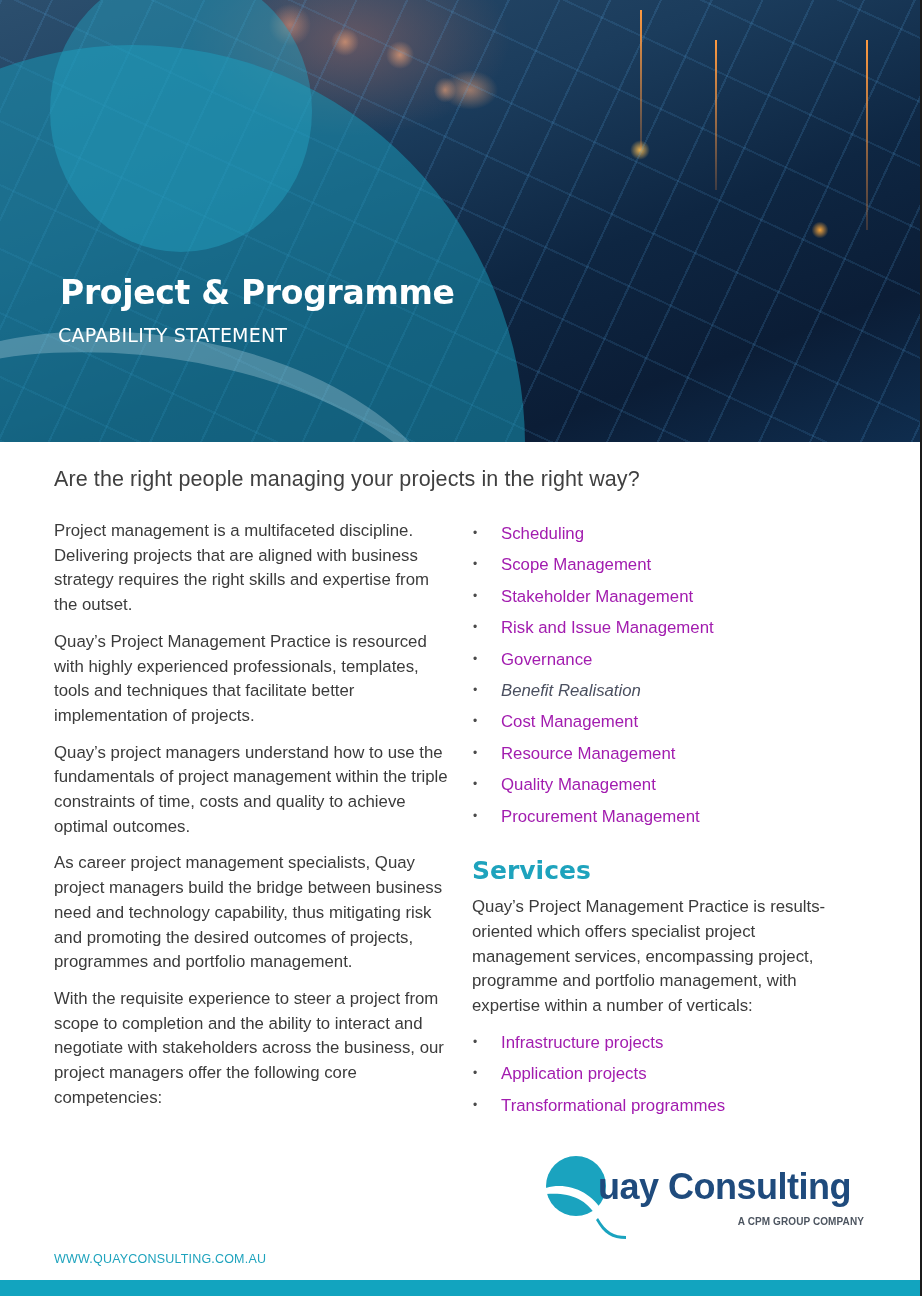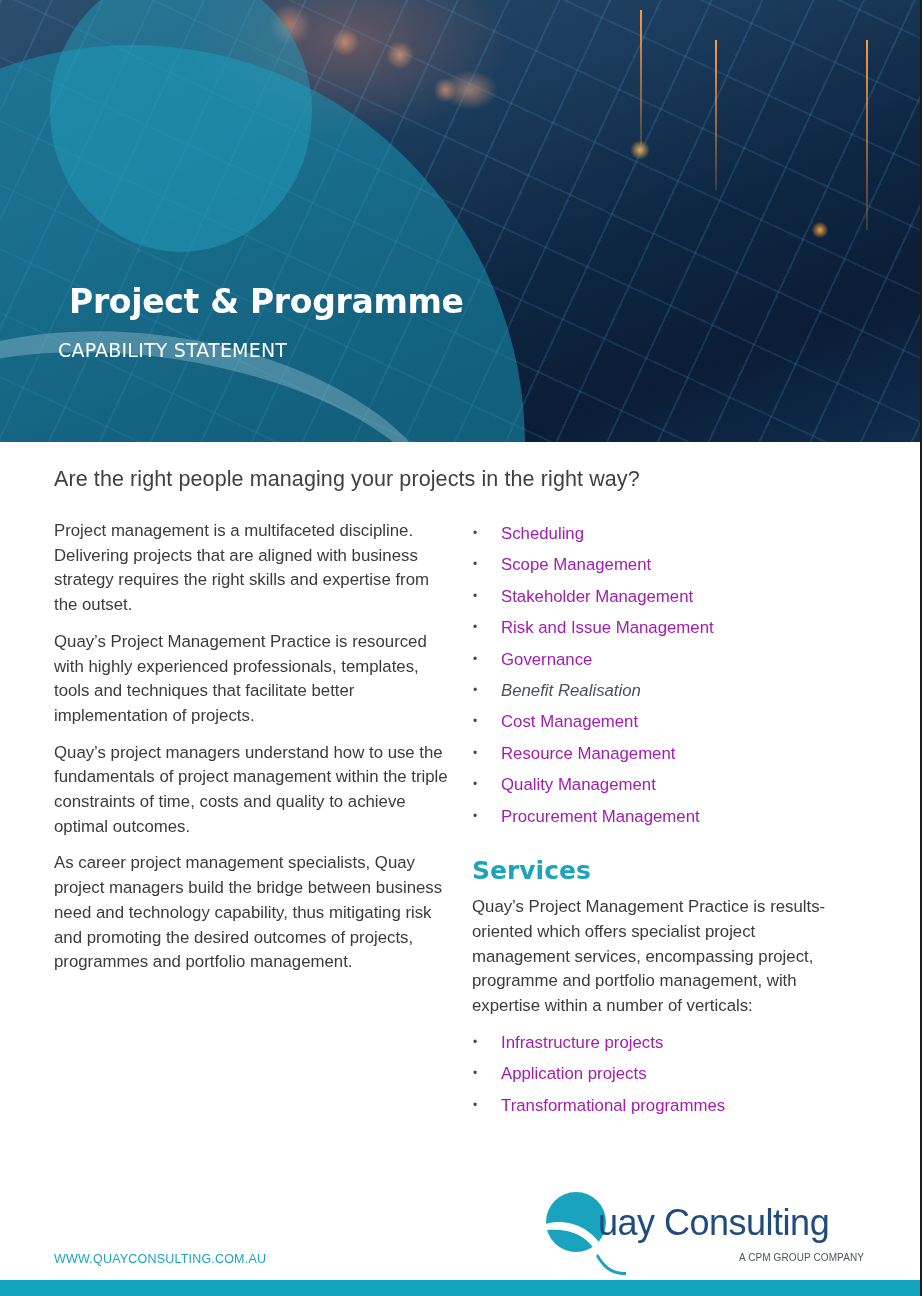--- a/index.html
+++ b/index.html
@@ -42,21 +42,21 @@
     background: rgba(35,165,195,.45);
   }
   .hero .arc {
     position: absolute; left: -150px; top: 335px; width: 600px; height: 300px; border-radius: 50%;
     border-top: 22px solid rgba(200,225,235,.30);
     transform: rotate(8deg);
   }
   .hero-text { position: absolute; left: 55px; top: 264px; color: #ffffff; z-index: 5; }
   .hero-title {
     font-family: "DejaVu Sans", sans-serif; font-weight: bold;
-    font-size: 33px; line-height: 47px; letter-spacing: -0.3px; margin: 14px; width: 440px;
+    font-size: 33px; line-height: 47px; letter-spacing: -0.3px; margin: 5px; width: 440px;
   }
   .hero-sub { font-size: 19px; margin-top: 8px; letter-spacing: 0.2px; padding-left: 3px; }
 
   
   .tagline {
     position: absolute; left: 54px; top: 467px; font-size: 21.5px; color: #404040;
     font-family: "Liberation Sans", sans-serif; font-weight: normal; letter-spacing: 0.1px;
   }
   .col-left { position: absolute; left: 54px; top: 519px; width: 400px; }
   .col-left p {
@@ -76,21 +76,21 @@
   .services-title {
     margin: 24px 0 10px 0; font-family: "DejaVu Sans", sans-serif; font-weight: bold;
     font-size: 25px; color: #1ea3bd;
   }
   .services-p {
     margin: 0 0 8px 0; font-family: "Liberation Sans", sans-serif;
     font-size: 16.8px; line-height: 24.8px; color: #3b3b3b; width: 380px;
   }
 
   
-  .logo { position: absolute; left: 546px; top: 1188px; width: 330px; height: 88px; }
+  .logo { position: absolute; left: 546px; top: 1152px; width: 330px; height: 88px; font-weight: bold; }
   .logo .wordmark {
     position: absolute; left: 52px; top: 14px; font-family: "Liberation Sans", sans-serif;
     font-size: 36px; color: #1f4b7d; letter-spacing: -0.5px;
   }
   .logo .tag {
     position: absolute; right: 12px; top: 64px; font-family: "Liberation Sans", sans-serif;
     font-size: 10px; color: #4d5560; letter-spacing: 0.1px;
   }
   .site-url {
     position: absolute; left: 54px; top: 1252px; font-family: "Liberation Sans", sans-serif;
@@ -119,20 +119,21 @@
   </div>
 </header>
 
 <h2 class="tagline" style="margin:0;">Are the right people managing your projects in the right way?</h2>
 
 <section class="col-left">
   <p>Project management is a multifaceted discipline. Delivering projects that are aligned with business strategy requires the right skills and expertise from the outset.</p>
   <p>Quay’s Project Management Practice is resourced with highly experienced professionals, templates, tools and techniques that facilitate better implementation of projects.</p>
   <p>Quay’s project managers understand how to use the fundamentals of project management within the triple constraints of time, costs and quality to achieve optimal outcomes.</p>
   <p>As career project management specialists, Quay project managers build the bridge between business need and technology capability, thus mitigating risk and promoting the desired outcomes of projects, programmes and portfolio management.</p>
+  <p>With the requisite experience to steer a project from scope to completion and the ability to interact and negotiate with stakeholders across the business, our project managers offer the following core competencies:</p>
 </section>
 
 <section class="col-right">
   <ul class="bullets">
     <li>Scheduling</li>
     <li>Scope Management</li>
     <li>Stakeholder Management</li>
     <li>Risk and Issue Management</li>
     <li>Governance</li>
     <li class="muted">Benefit Realisation</li>

